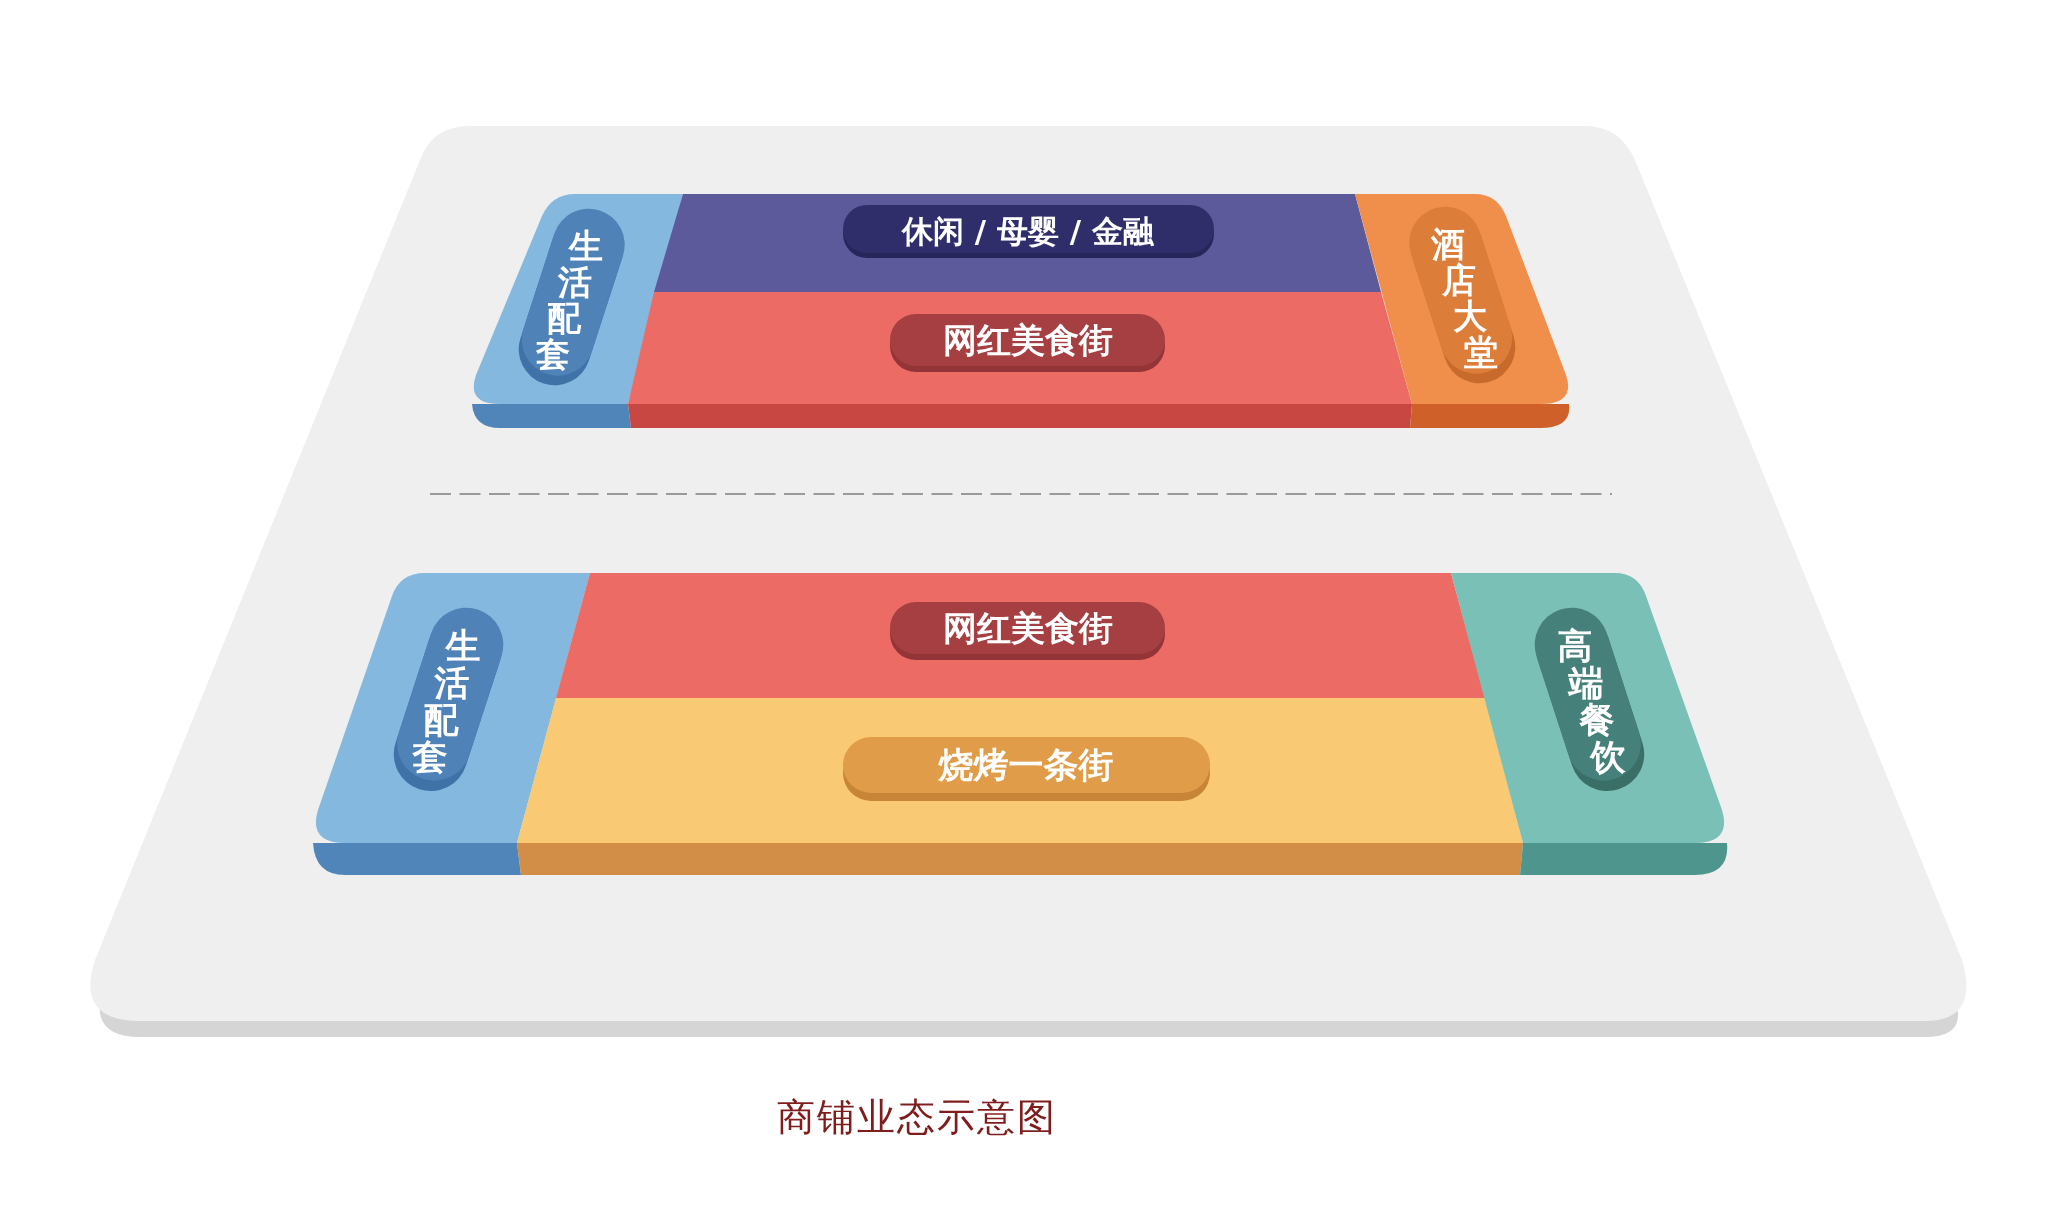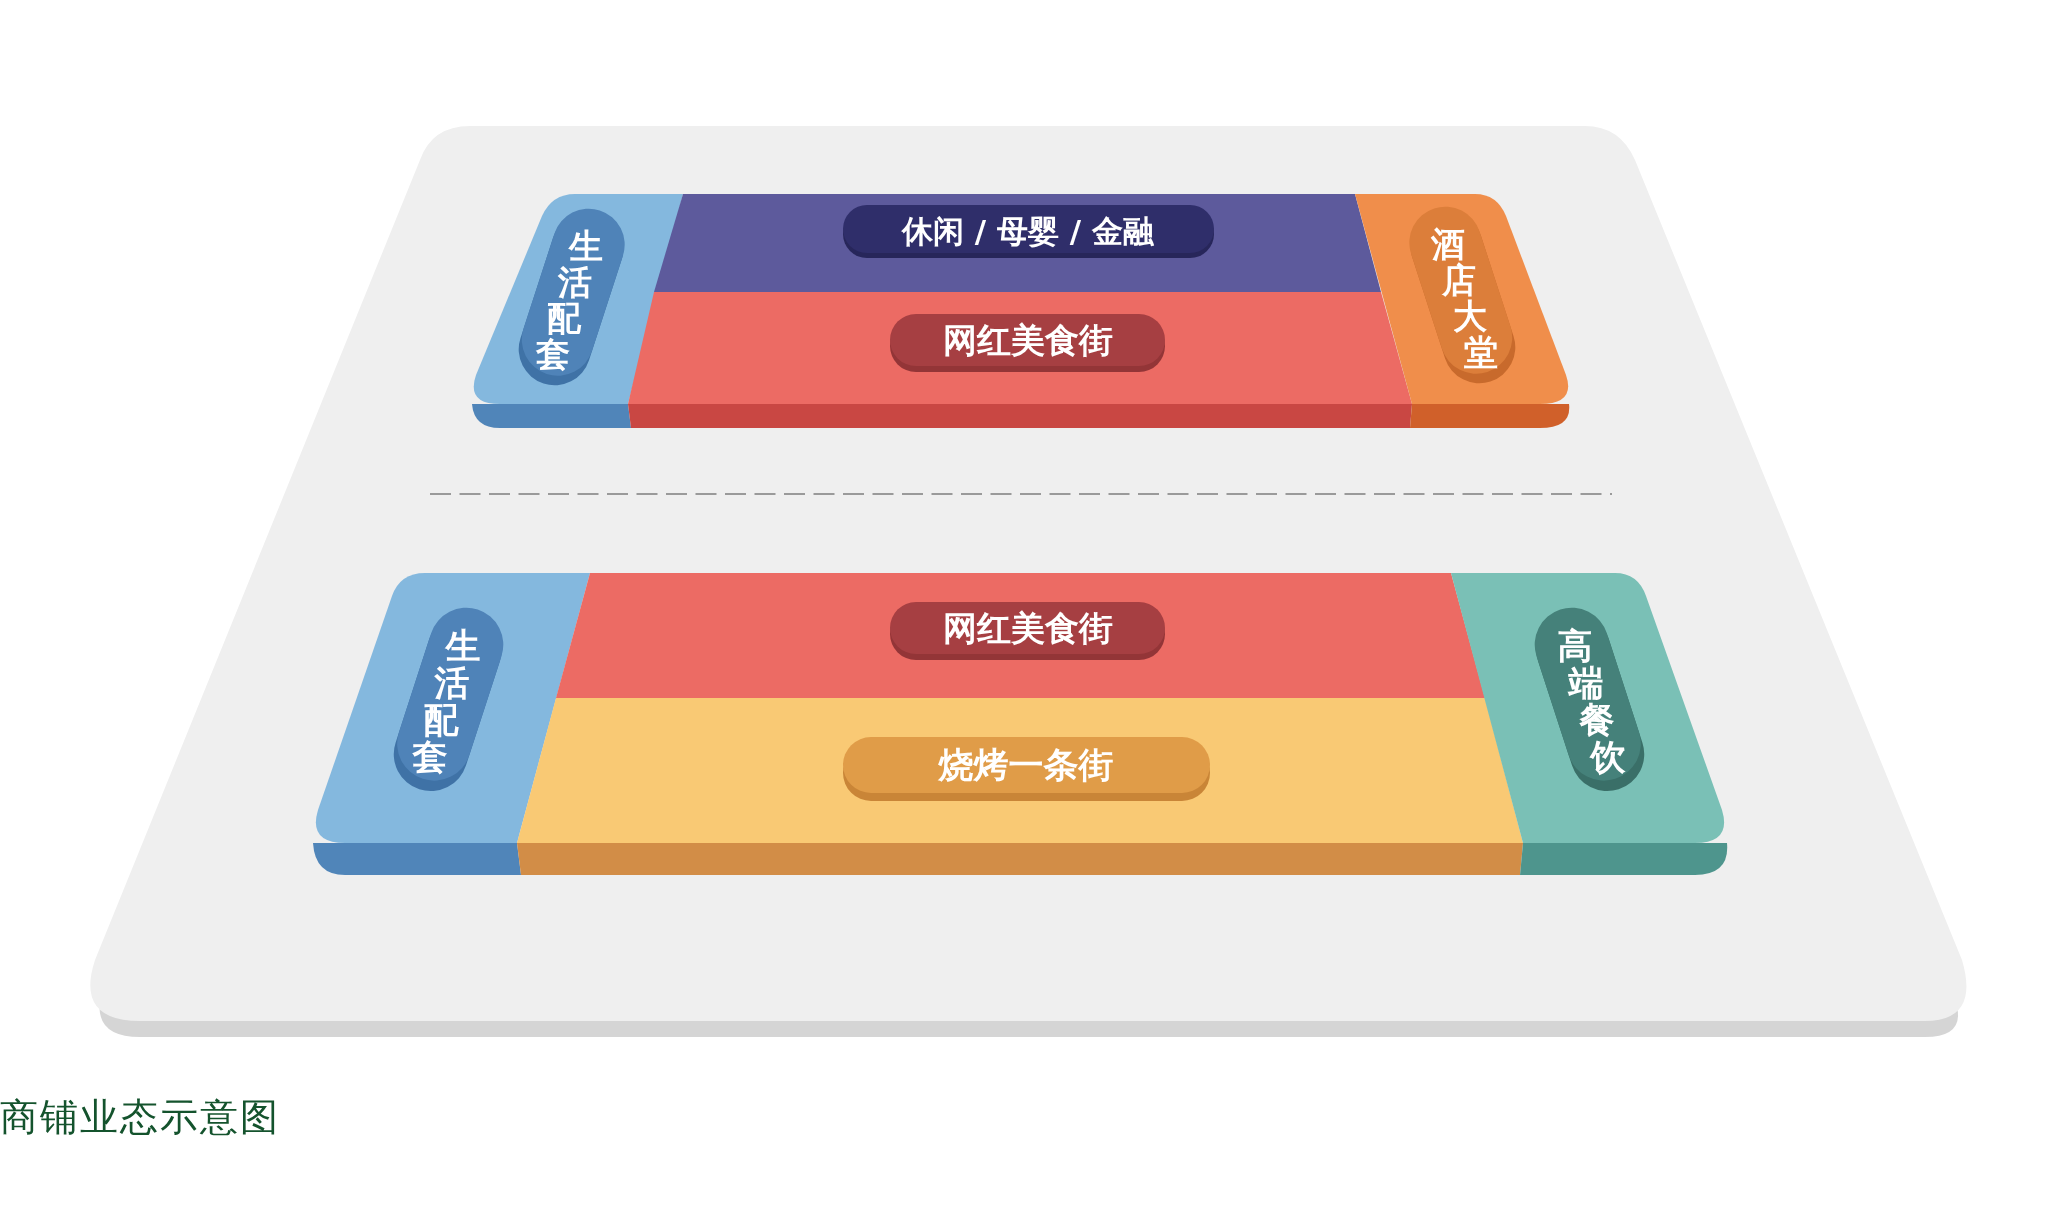--- a/index.html
+++ b/index.html
@@ -1,19 +1,19 @@
 <!DOCTYPE html>
 <html><head>
 <meta charset="utf-8">
 <style>
   html, body { margin:0; padding:0; background:#ffffff; }
   body { width:2055px; height:1207px; position:relative; overflow:hidden; font-family:"DejaVu Sans","Liberation Sans",sans-serif; }
   #diagram { position:absolute; left:0; top:0; width:2055px; height:1207px; }
   .pill-text { fill:#ffffff; font-family:"DejaVu Sans","Liberation Sans",sans-serif; font-weight:bold; }
-  .caption { position:absolute; left:0; width:1834px; top:1092px; text-align:left; font-size:38px; color:#14532d; letter-spacing:2px; font-family:"DejaVu Sans","Liberation Sans",sans-serif; }
+  .caption { position:absolute; left:0; width:1834px; top:1092px; text-align:center; font-size:38px; color:#7f1d1d; letter-spacing:2px; font-family:"DejaVu Sans","Liberation Sans",sans-serif; }
 </style>
 </head>
 <body>
 
 <svg id="diagram" width="2055" height="1207" viewBox="0 0 2055 1207" xmlns="http://www.w3.org/2000/svg">
 
   <g>
     <path d="M 100 1000 L 1955 1000 Q 1968 1037 1925 1037 L 140 1037 Q 95 1037 100 1000 Z" fill="#d5d5d5"></path>
     <path d="M 470 126 L 1585 126 Q 1620 126 1635 160 L 1962 960 Q 1980 1021 1925 1021 L 140 1021 Q 75 1021 95 960 L 420 160 Q 432 126 470 126 Z" fill="#efefef"></path>
   </g>

